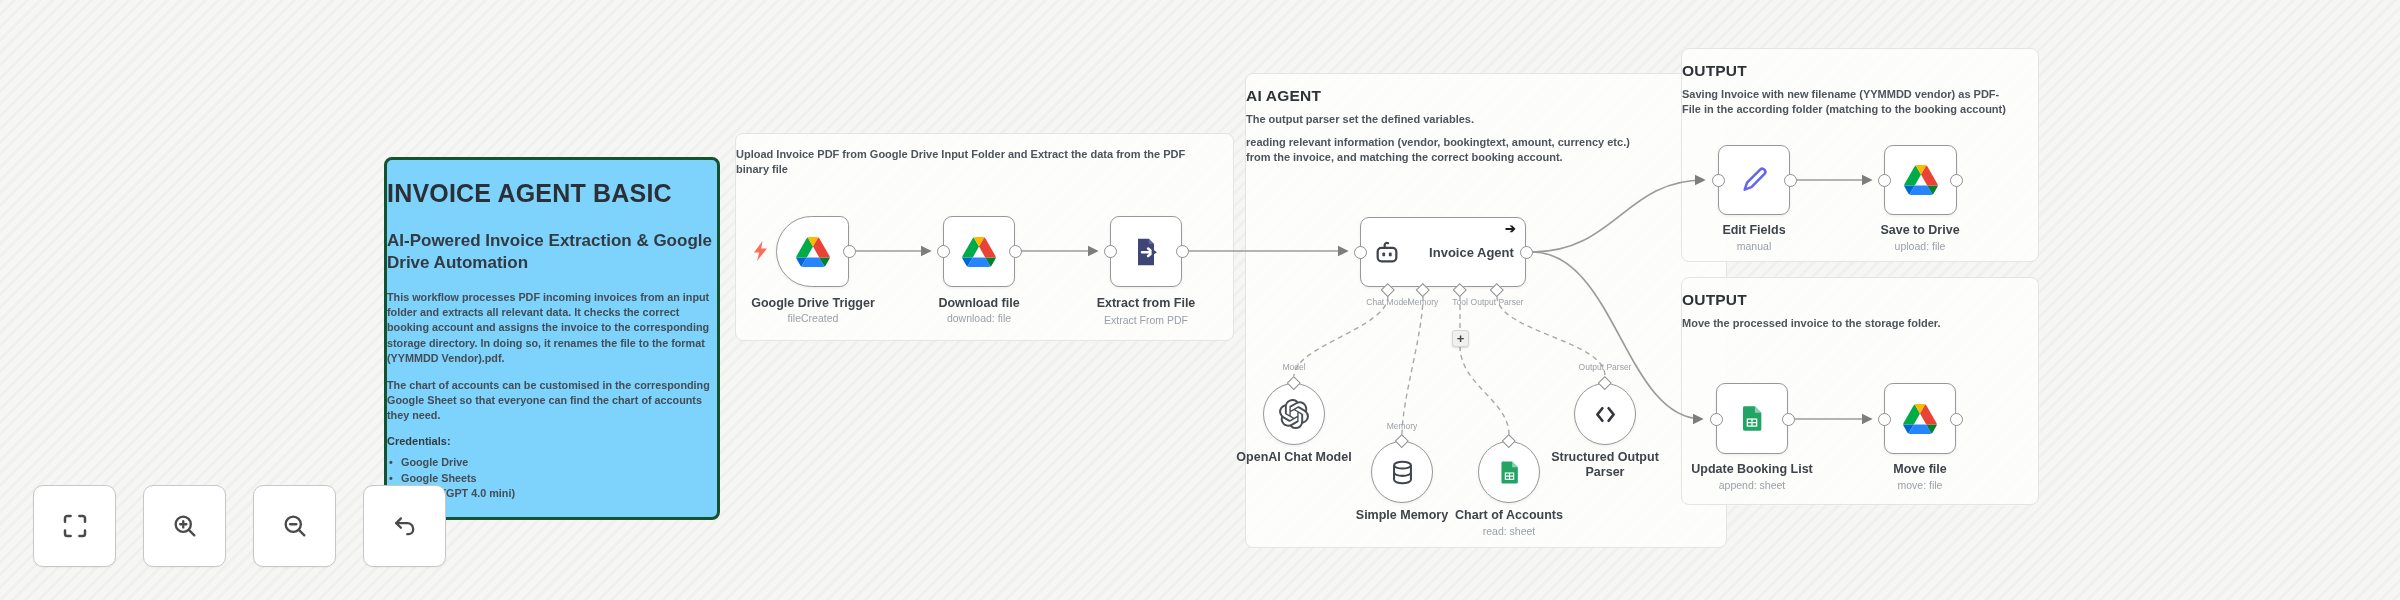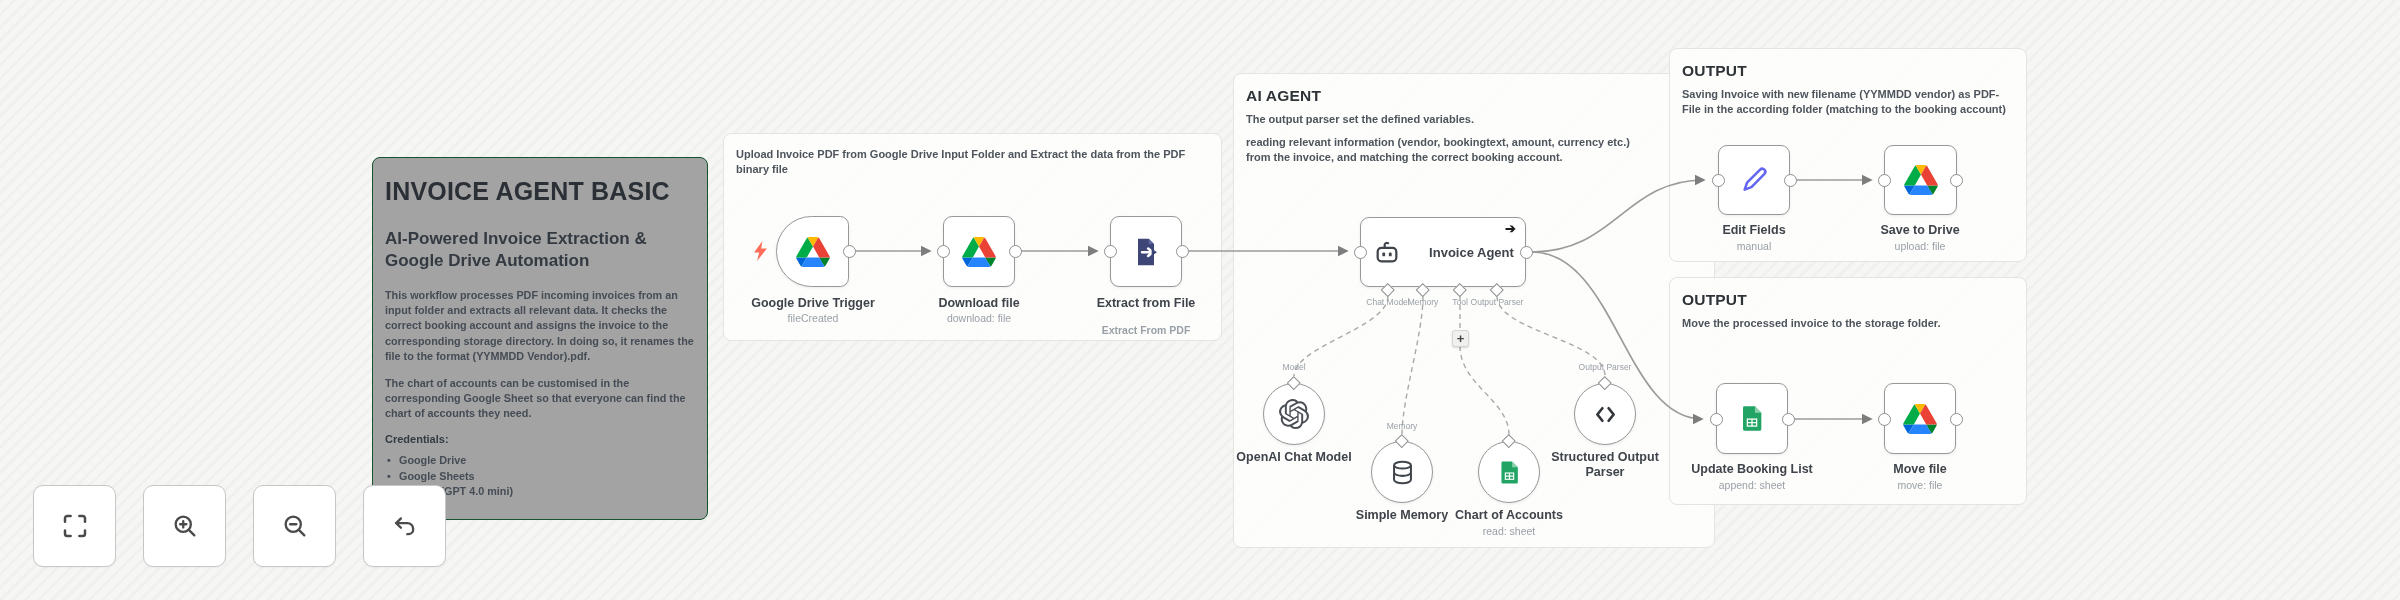--- a/index.html
+++ b/index.html
@@ -6,23 +6,23 @@
   html,body { width:2400px; height:600px; overflow:hidden; }
   body {
     font-family:"Liberation Sans", sans-serif;
     background-color:#f6f6f5;
     background-image:repeating-linear-gradient(135deg, rgba(0,0,0,0.025) 0px, rgba(0,0,0,0.025) 3px, transparent 3px, transparent 9px);
     position:relative; color:#3c424a;
   }
   .canvas { position:absolute; inset:0; }
 
   
-  .note { position:absolute; border-radius:8px; padding:13px 12px; z-index:1; }
+  .note { position:absolute; border-radius:8px; padding:13px 0; z-index:1;margin-left:12px; }
   .note.white { background:rgba(253,253,251,0.92); border:1px solid #e4e4e0; }
-  .note.blue  { background:#a3a3a3; border:1px solid #14532d; }
+  .note.blue  { background:#7dd3fc; border:3px solid #14532d; }
   .note-title { font-weight:800; font-size:15.5px; color:#2e3338; letter-spacing:.2px; margin-bottom:7px; }
   .note-body  { font-size:11px; font-weight:600; color:#4d545c; line-height:1.38; margin-bottom:8px; max-width:100%; }
   .blue-title { font-size:25px; font-weight:800; color:#2b3036; margin:6px 0 22px 0; letter-spacing:.2px; }
   .blue-sub   { font-size:17px; font-weight:700; color:#333a41; line-height:1.3; margin-bottom:16px; }
   .blue-body  { font-size:10.8px; font-weight:600; color:#454c55; line-height:1.4; margin-bottom:12px; }
   .cred-label { font-size:11px; font-weight:800; color:#333a41; margin-bottom:8px; }
   .cred-list  { list-style:none; }
   .cred-list li { font-size:10.8px; font-weight:600; color:#454c55; line-height:1.45; padding-left:14px; position:relative; }
   .cred-list li::before { content:"•"; position:absolute; left:2px; }
 
@@ -153,21 +153,21 @@
 
   <div class="node" style="left:1110px; top:216px; width:72px; height:71px;">
     <svg width="34" height="32" viewBox="0 0 24 24">
       <path d="M6 2 h8 l4 4 v16 H6 Z" fill="#3d4677"></path>
       <path d="M14 2 v4 h4 Z" fill="#5c66a0"></path>
       <path d="M9 12.2 h7.2 M13.6 9.4 l3.4 2.8 -3.4 2.8" stroke="#ffffff" stroke-width="1.9" fill="none" stroke-linecap="round" stroke-linejoin="round"></path>
       <path d="M16.2 9.4 l4 2.8 -4 2.8 Z" fill="#3d4677"></path>
     </svg>
   </div>
   <div class="node-label" style="left:1146px; top:296px; width:160px;">Extract from File</div>
-  <div class="node-sub" style="left:1146px; top:324px;font-weight:bold;">Extract From PDF</div>
+  <div class="node-sub" style="left:1146px; top:314px;">Extract From PDF</div>
   <div class="port-circle" style="left:1104px; top:245px;"></div>
   <div class="port-circle" style="left:1176px; top:245px;"></div>
 
   <div class="node" style="left:1360px; top:217px; width:166px; height:70px;">
     <span class="agent-arrow">➔</span>
     <svg width="30" height="28" viewBox="0 0 24 24">
       <rect x="4" y="8.5" width="16" height="11.5" rx="3.2" fill="none" stroke="#3f444b" stroke-width="1.9"></rect>
       <rect x="8" y="12.5" width="2.4" height="3.2" rx="0.8" fill="#3f444b"></rect>
       <rect x="13.6" y="12.5" width="2.4" height="3.2" rx="0.8" fill="#3f444b"></rect>
       <path d="M10 8.5 V6 c0-1.4 1.5-2.3 3-1.6" fill="none" stroke="#3f444b" stroke-width="1.9" stroke-linecap="round"></path>

